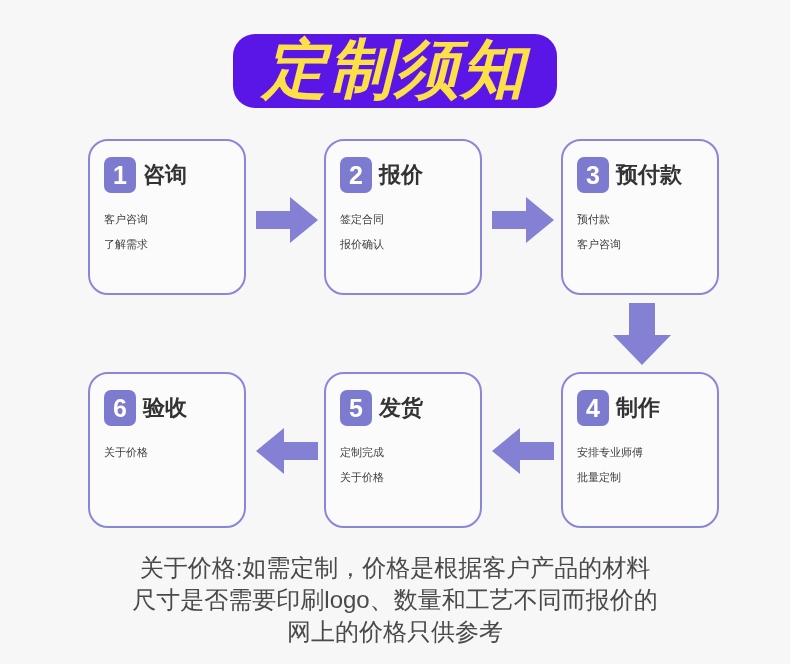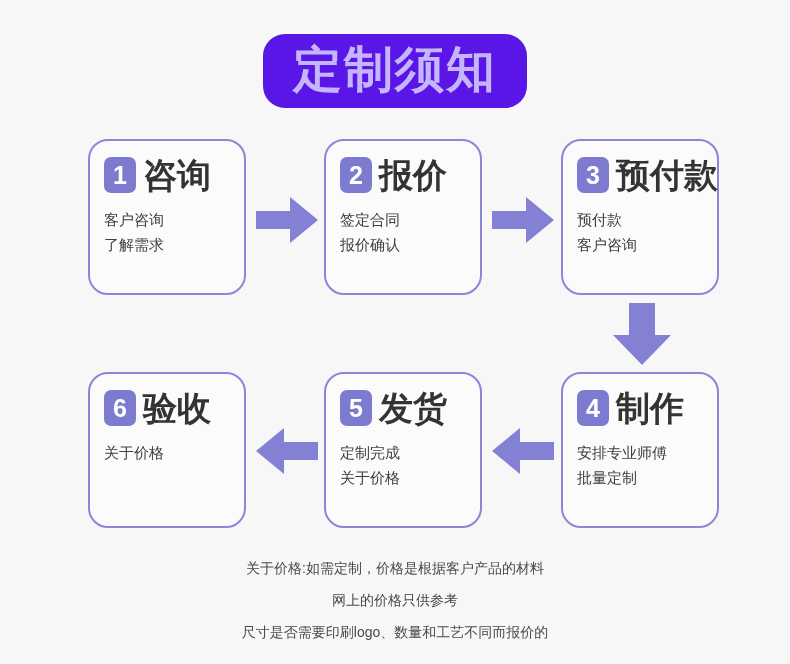--- a/index.html
+++ b/index.html
@@ -33,27 +33,28 @@
   }
   .title-banner {
     background: #5a16e6;
     border-radius: 22px;
     padding: 6px 30px 10px 30px;
     min-width: 240px;
     text-align: center;
     box-sizing: border-box;
   }
   .title-text {
-    color: #c4b5fd;
-    font-size: 49px;
+    color: #fde047;
+    font-size: 64px;
     font-weight: bold;
     letter-spacing: 2px;
     line-height: 58px;
     display: block;
     white-space: nowrap;
+    font-style: italic;
   }
 
   
   .card {
     position: absolute;
     width: 158px;
     height: 156px;
     box-sizing: border-box;
     background: #fbfbfb;
     border: 2.5px solid #8a87d8;
@@ -72,29 +73,29 @@
     border-radius: 7px;
     color: #ffffff;
     font-size: 25px;
     font-weight: bold;
     line-height: 36px;
     text-align: center;
     flex: none;
   }
   .card-title {
     margin-left: 7px;
-    font-size: 34px;
+    font-size: 22px;
     font-weight: bold;
     color: #333333;
     line-height: 30px;
     white-space: nowrap;
   }
   .card-body {
     margin-top: 12px;
-    font-size: 15px;
+    font-size: 11px;
     line-height: 25px;
     color: #3d3d3d;
   }
   .card-body div { white-space: nowrap; }
 
   
   #card-1 { left: 88px;  top: 139px; }
   #card-2 { left: 324px; top: 139px; }
   #card-3 { left: 561px; top: 139px; }
   #card-4 { left: 561px; top: 372px; }
@@ -113,21 +114,21 @@
   #arrow-4-5 { left: 492px; top: 428px; }
   #arrow-5-6 { left: 256px; top: 428px; }
 
   
   .footer-note {
     position: absolute;
     left: 0;
     top: 552px;
     width: 790px;
     text-align: center;
-    font-size: 14px;
+    font-size: 24px;
     line-height: 32px;
     color: #4a4a4a;
   }
   .footer-note div { white-space: nowrap; }
 </style>
 </head>
 <body>
 
 <div class="page">
 
@@ -227,17 +228,17 @@
   </div>
 
   <div class="arrow" id="arrow-5-6">
     <svg width="62" height="46" viewBox="0 0 62 46" aria-hidden="true">
       <polygon points="62,14 28,14 28,0 0,23 28,46 28,32 62,32" fill="#8481d4"></polygon>
     </svg>
   </div>
 
   <div class="footer-note">
     <div>关于价格:如需定制，价格是根据客户产品的材料</div>
+    <div>尺寸是否需要印刷logo、数量和工艺不同而报价的</div>
     <div>网上的价格只供参考</div>
-    <div>尺寸是否需要印刷logo、数量和工艺不同而报价的</div>
   </div>
 
 </div>
 
 </body></html>

